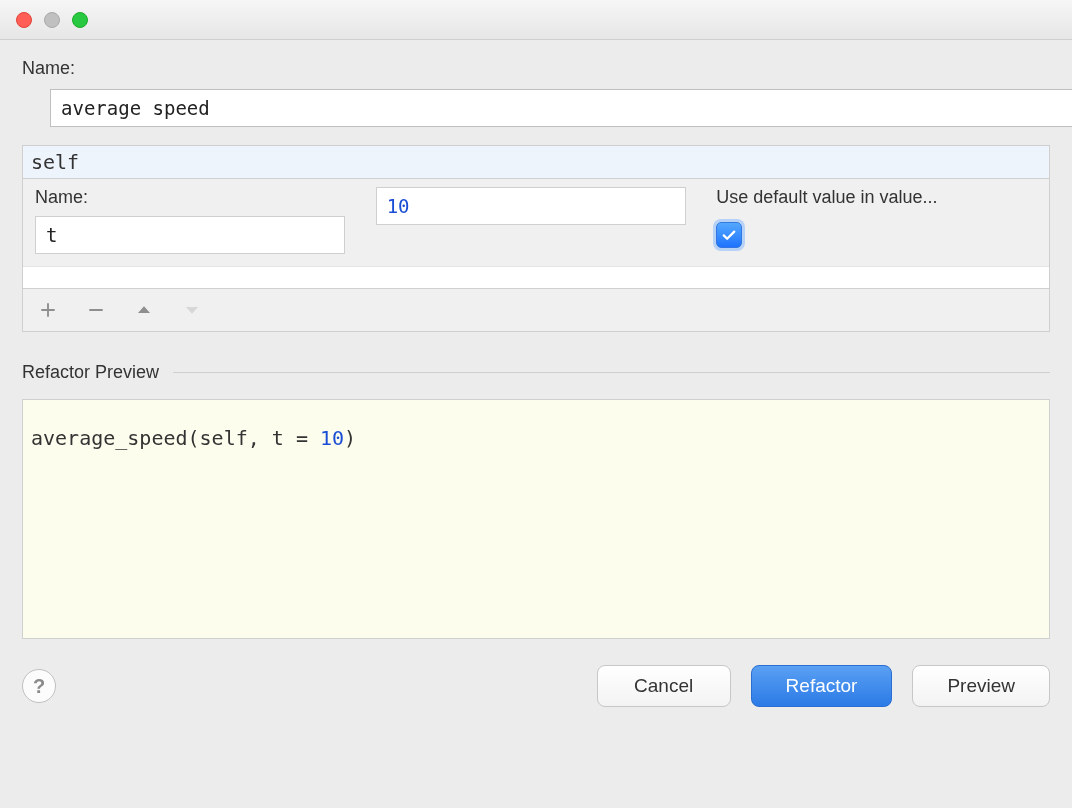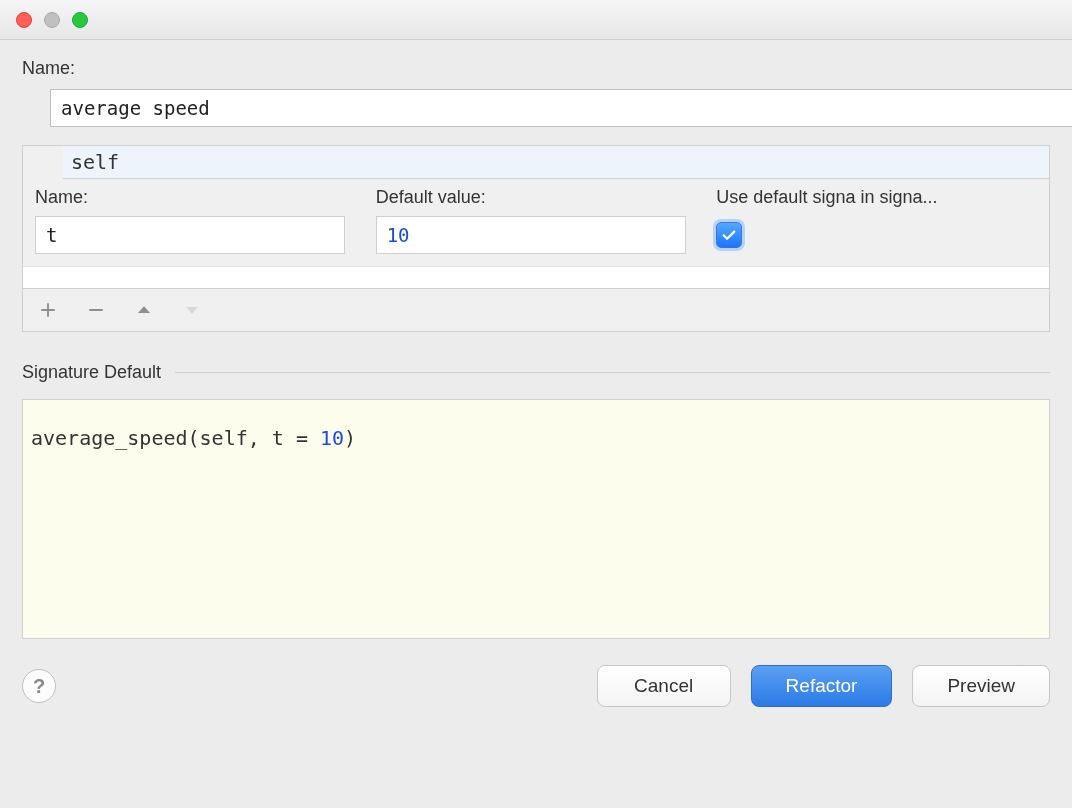--- a/index.html
+++ b/index.html
@@ -66,21 +66,20 @@
       border: 1px solid #cfcfcf;
       background: #f0f0f0;
     }
     .params-header-row {
       background: #edf4fb;
       border-bottom: 1px solid #cfcfcf;
       font-family: "Menlo", "Monaco", monospace;
       font-size: 20px;
       color: #333;
       padding: 4px 8px;
-      margin-left: 40px;
     }
     .params-grid {
       display: grid;
       grid-template-columns: 1fr 1fr 1fr;
       gap: 0 20px;
       padding: 8px 12px 12px 12px;
       border-bottom: 1px solid #e3e3e3;
     }
     .col-label {
       font-size: 18px;
@@ -222,25 +221,24 @@
 
   <div class="params-panel">
     <div class="params-header-row">self</div>
 
     <div class="params-grid">
       <div>
         <div class="col-label">Name:</div>
         <input class="param-input param-name-val" type="text" value="t" style="">
       </div>
       <div>
-        <div class="col-label">Default value:</div>
         <input class="param-input param-default-val" type="text" value="10" style="">
       </div>
       <div>
-        <div class="col-label">Use default signa in signa...</div>
+        <div class="col-label">Use default value in value...</div>
         <div class="checkbox-wrap">
           <div class="mac-checkbox">
             <svg viewBox="0 0 24 24">
                 <path d="M5 12.5l4.5 4.5L19 7.5" stroke="#fff" stroke-width="3" fill="none" stroke-linecap="round" stroke-linejoin="round"></path>
               </svg>
           </div>
         </div>
       </div>
     </div>
 
@@ -265,21 +263,21 @@
       <div class="tool-btn disabled">
         <svg viewBox="0 0 24 24">
             <path d="M4 8 L12 17 L20 8 Z" fill="#c7c7c7"></path>
           </svg>
       </div>
     </div>
   </div>
 
   <div class="preview-section">
     <div class="preview-title">
-      <span>Signature Default</span>
+      <span>Refactor Preview</span>
       <span class="hr"></span>
     </div>
     <div class="preview-box"><span>average_speed(self, t = </span><span class="num">10</span><span>)</span></div>
   </div>
 
 </div>
 
 <div class="footer">
   <div class="help-btn">
     <span>?</span>

